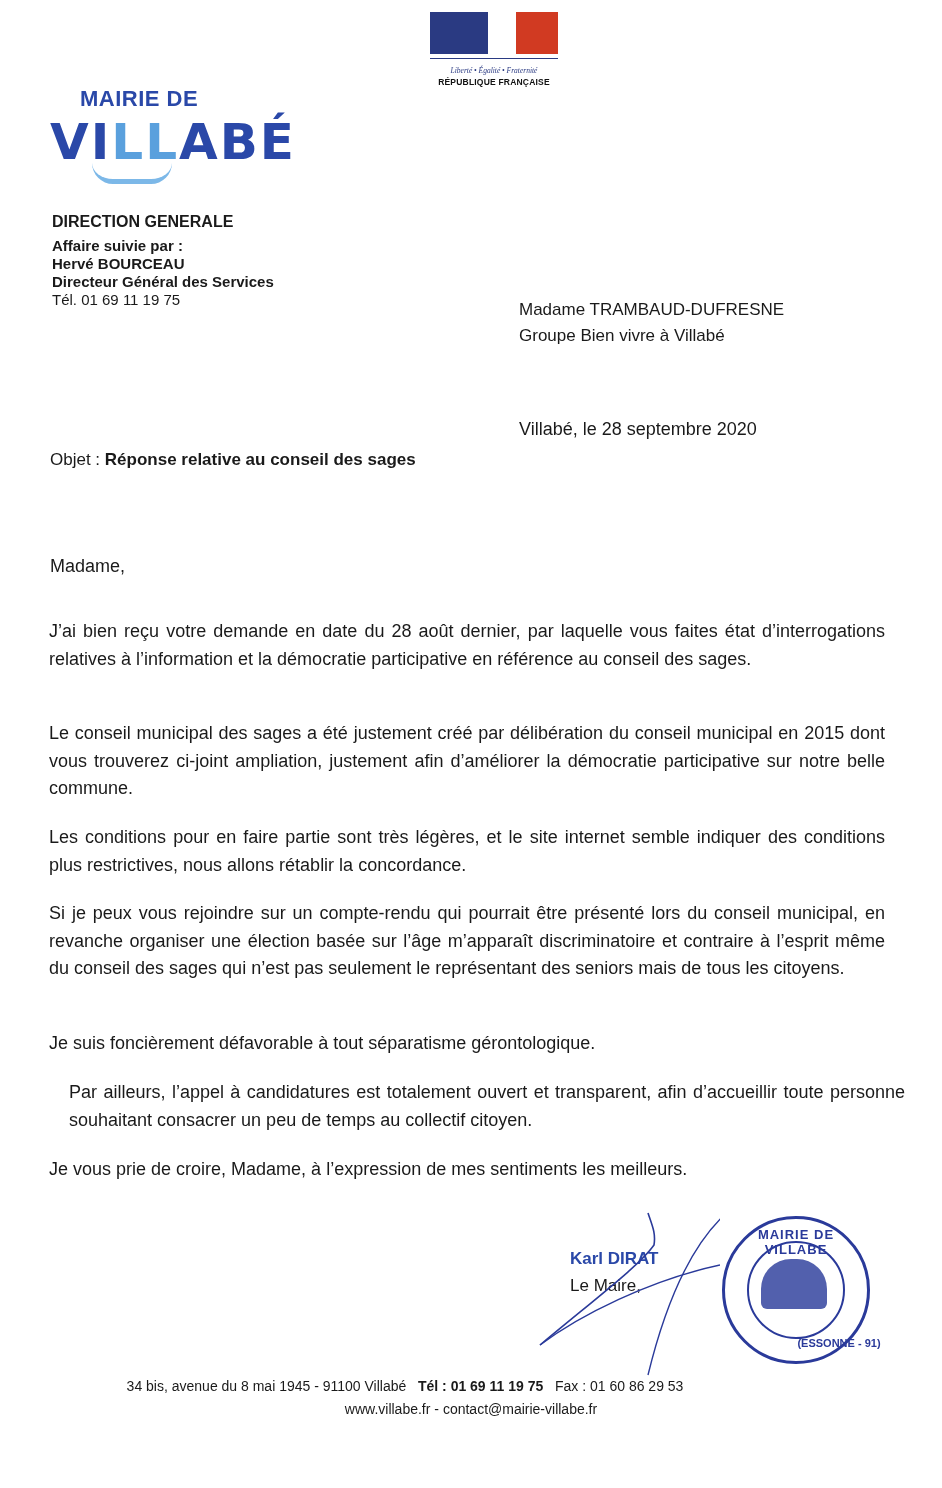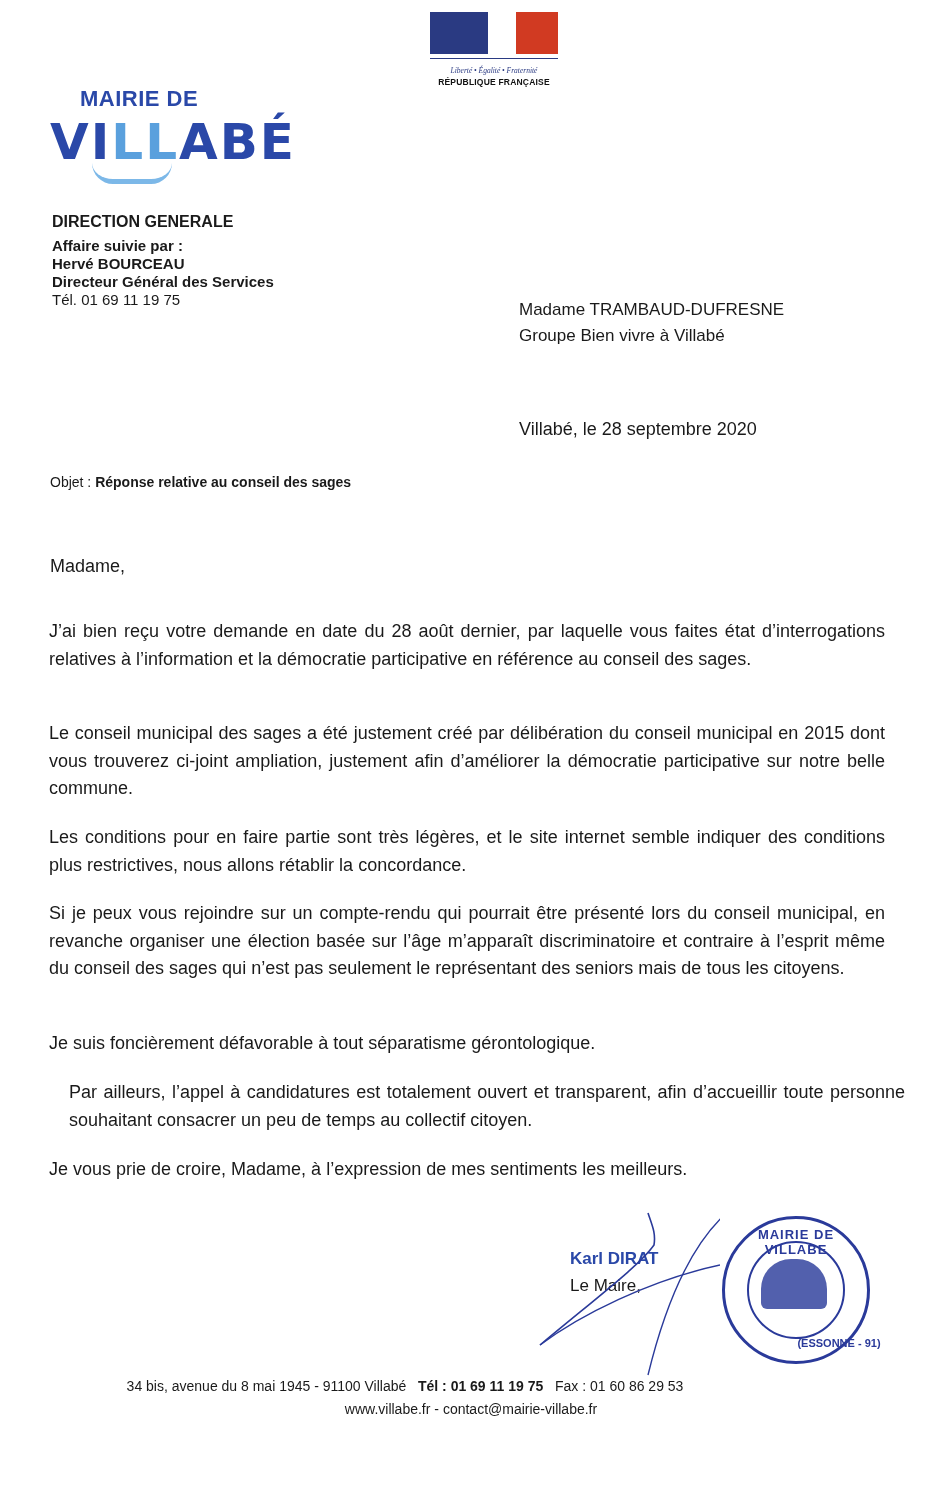--- a/index.html
+++ b/index.html
@@ -25,21 +25,21 @@
   .logo-swoosh { left: 92px; top: 163px; width: 80px; height: 16px; border-bottom: 5px solid #7cb8e8; border-radius: 0 0 40px 40px; }
 
   .sender { left: 52px; top: 202px; margin-top: 11px; }
   .sender .dir { font-size: 16px; font-weight: bold; color: #1a1a1a; margin-bottom: 6px; }
   .sender .small { font-size: 15px; font-weight: bold; line-height: 18px; color: #1a1a1a; }
   .sender .small.normal { font-weight: normal; }
 
   .recipient { left: 519px; top: 297px; font-size: 17px; line-height: 26px; }
   .date { left: 519px; top: 419px; font-size: 18px; }
 
-  .object { left: 50px; top: 474px; font-size: 14px; }
+  .object { left: 50px; top: 450px; font-size: 17px; }
   .object b { font-weight: bold; }
   .salutation { left: 50px; top: 556px; font-size: 18px; }
 
   .body-text { left: 49px; width: 836px; font-size: 18px; line-height: 27.5px; text-align: justify; }
   .p1 { top: 618px; }
   .p2 { top: 720px; }
   .p3 { top: 824px; }
   .p4 { top: 900px; }
   .p5 { top: 1030px; }
   .p6 { top: 1079px; margin-left: 20px; }

